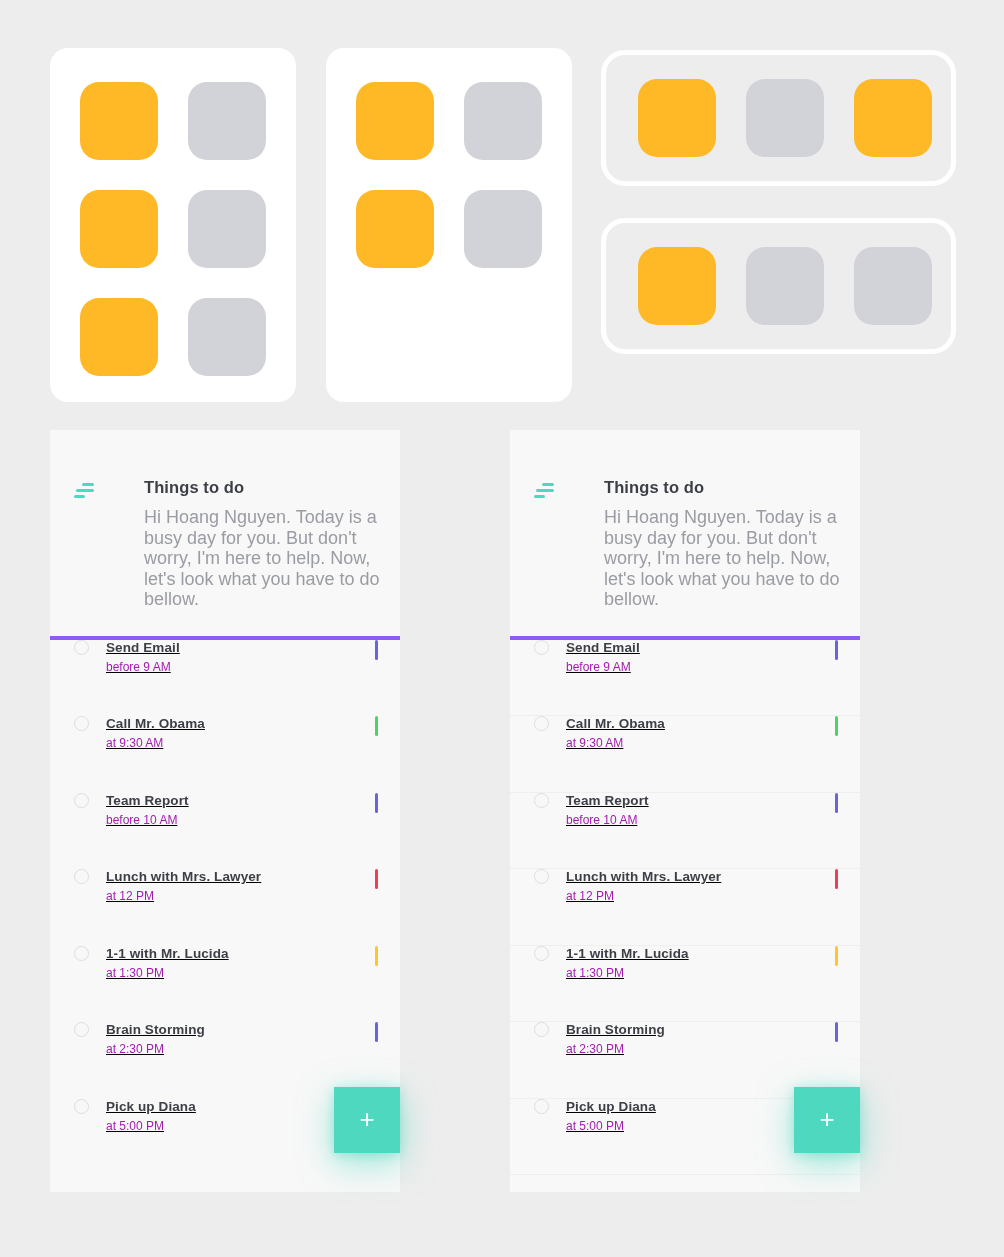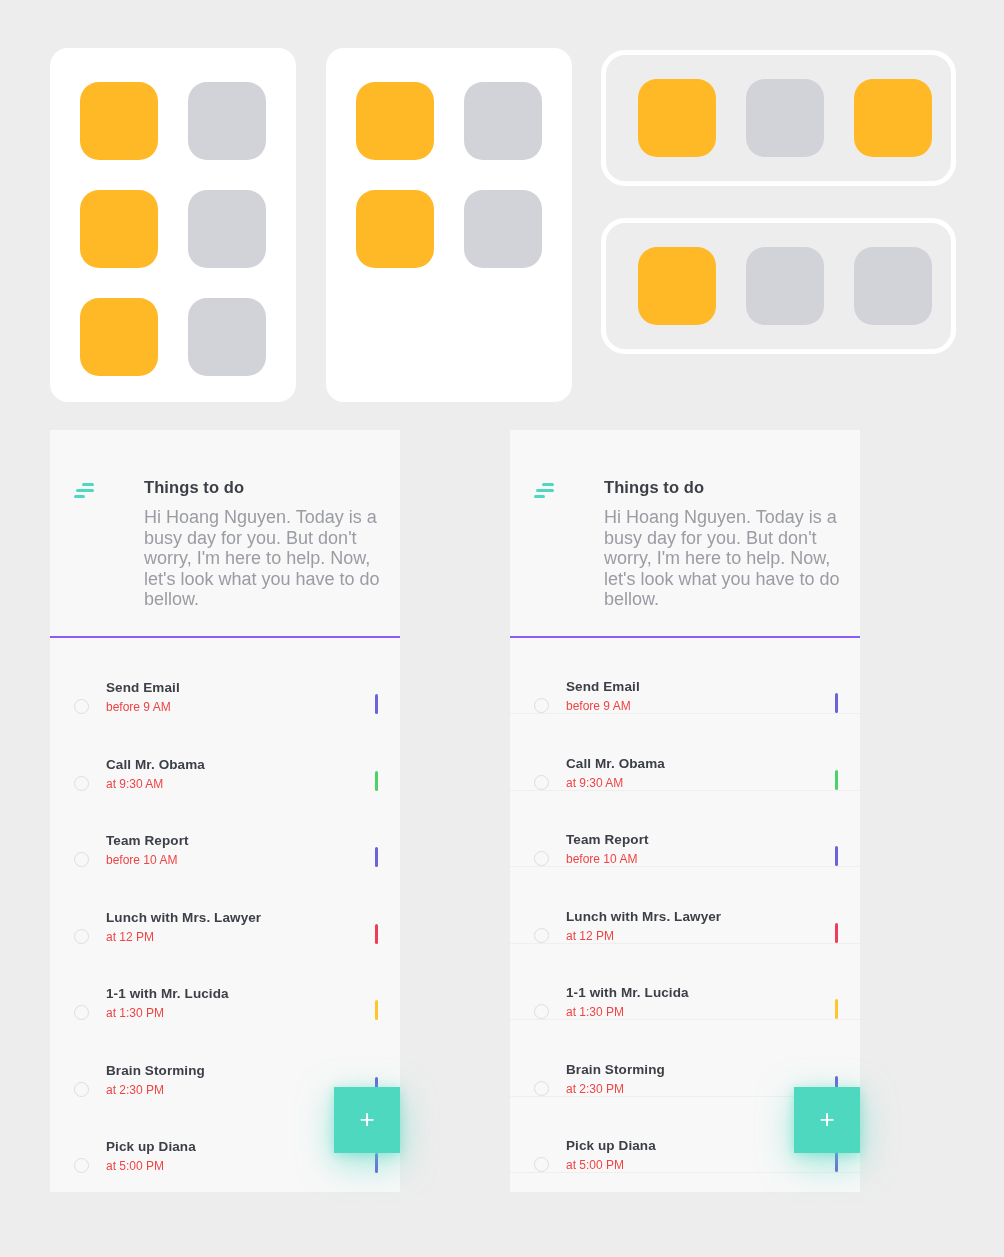--- a/index.html
+++ b/index.html
@@ -59,21 +59,21 @@
     width: 350px;
   }
   .panel.left  { left: 50px;  top: 430px; height: 762px; }
   .panel.right { left: 510px; top: 430px; height: 762px; }
 
   .panel-header {
     padding: 48px 30px 26px 30px;
     position: relative;
   }
   .panel.left .panel-header,
-  .panel.right .panel-header { border-bottom: 2px solid #8b5cf6; }
+  .panel.right .panel-header { border-bottom: 4px solid #8b5cf6; }
 
   .sort-icon {
     position: absolute;
     left: 24px; top: 53px;
     width: 22px; height: 16px;
   }
   .sort-icon i {
     display: block;
     height: 3px;
     border-radius: 2px;
@@ -99,43 +99,44 @@
     margin-top: 10px;
     width: 258px;
   }
 
   .task-list { display: block; }
 
   .task-row {
     position: relative;
     height: 76.5px;
     display: flex;
-    align-items: flex-end;
+    align-items: flex-start;
     padding: 0 22px 0 24px;
+    text-decoration: underline;
   }
   .panel.right .task-row { border-bottom: 1px solid #efefef; }
 
   .task-check {
     width: 15px; height: 15px;
     border-radius: 50%;
     border: 1.4px solid #dedee2;
     background: #f8f8f8;
     flex: 0 0 auto;
     margin-right: 17px;
   }
   .task-text { flex: 1 1 auto; }
   .task-name {
     font-size: 13.5px;
     font-weight: bold;
     color: #3c3f46;
     letter-spacing: .1px;
   }
   .task-time {
     font-size: 12px;
-    color: #ef4444;
+    color: #a21caf;
     margin-top: 5px;
   }
   .task-marker {
     width: 3px;
     height: 20px;
     border-radius: 2px;
     flex: 0 0 auto;
   }
 
   

